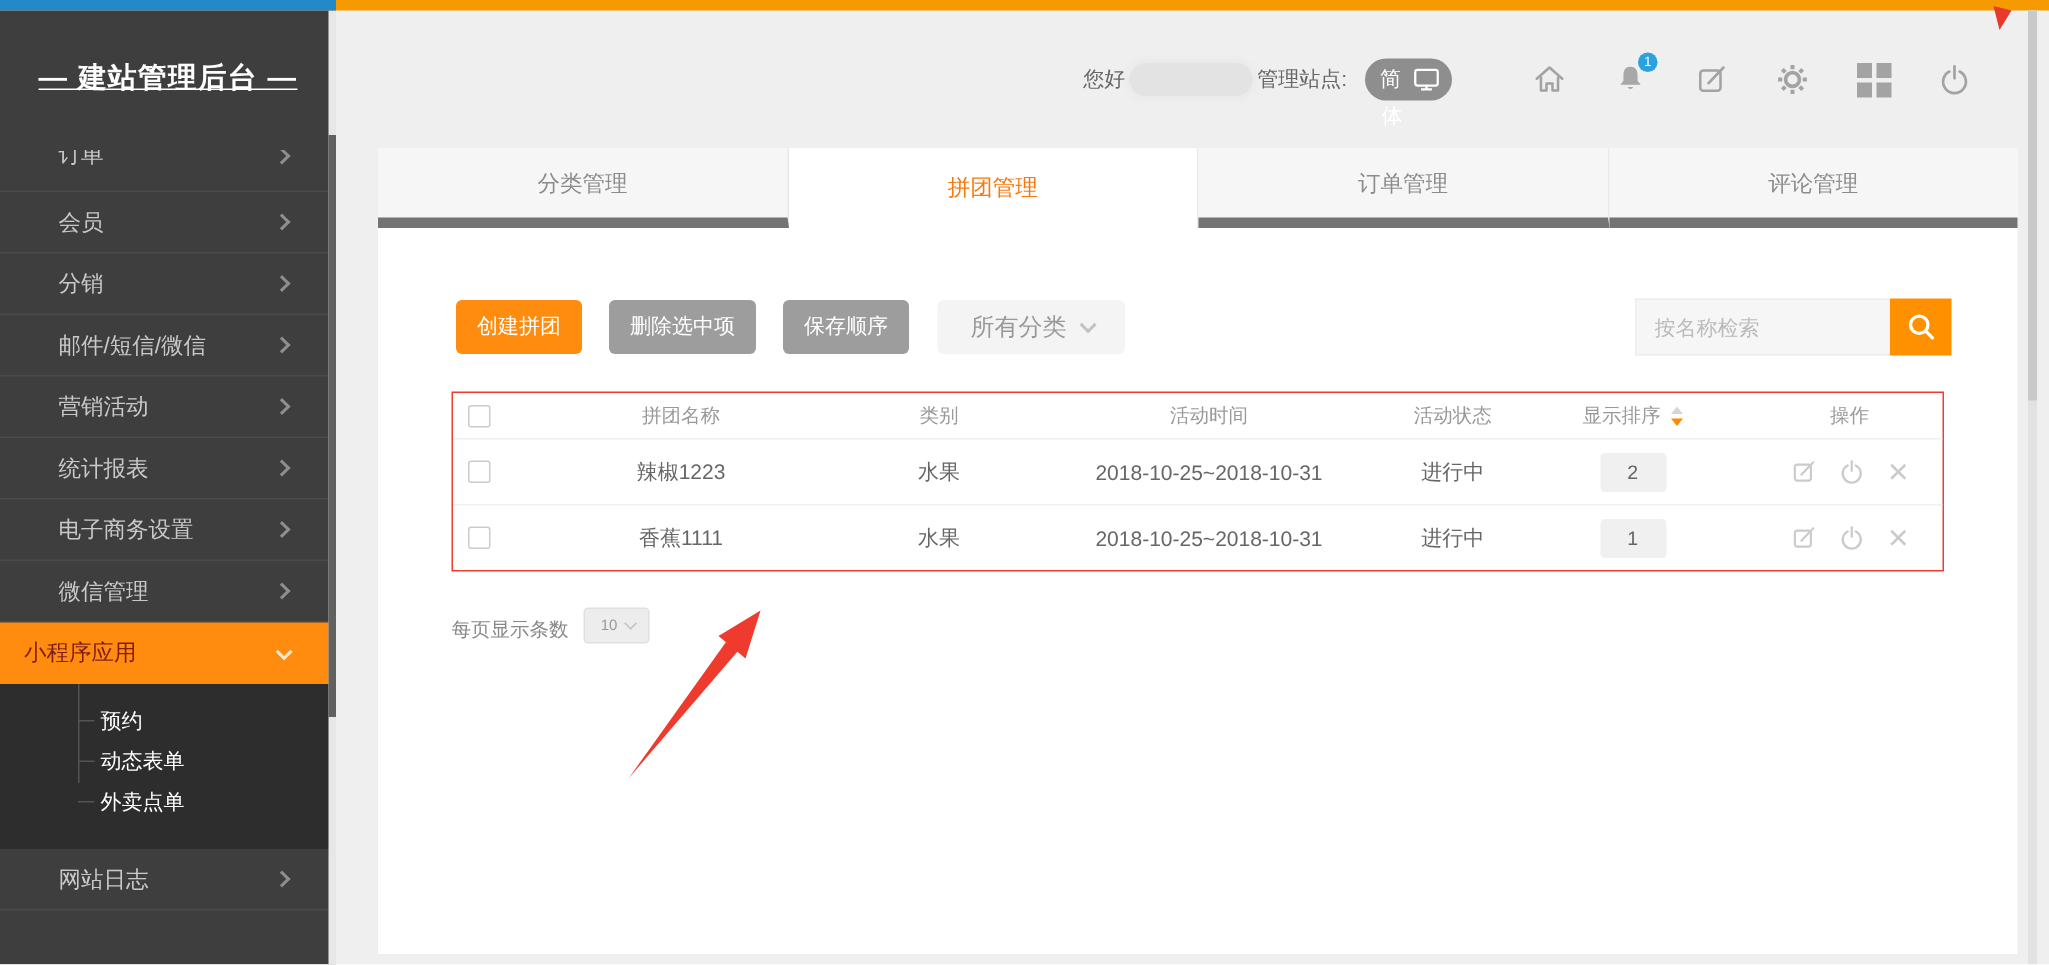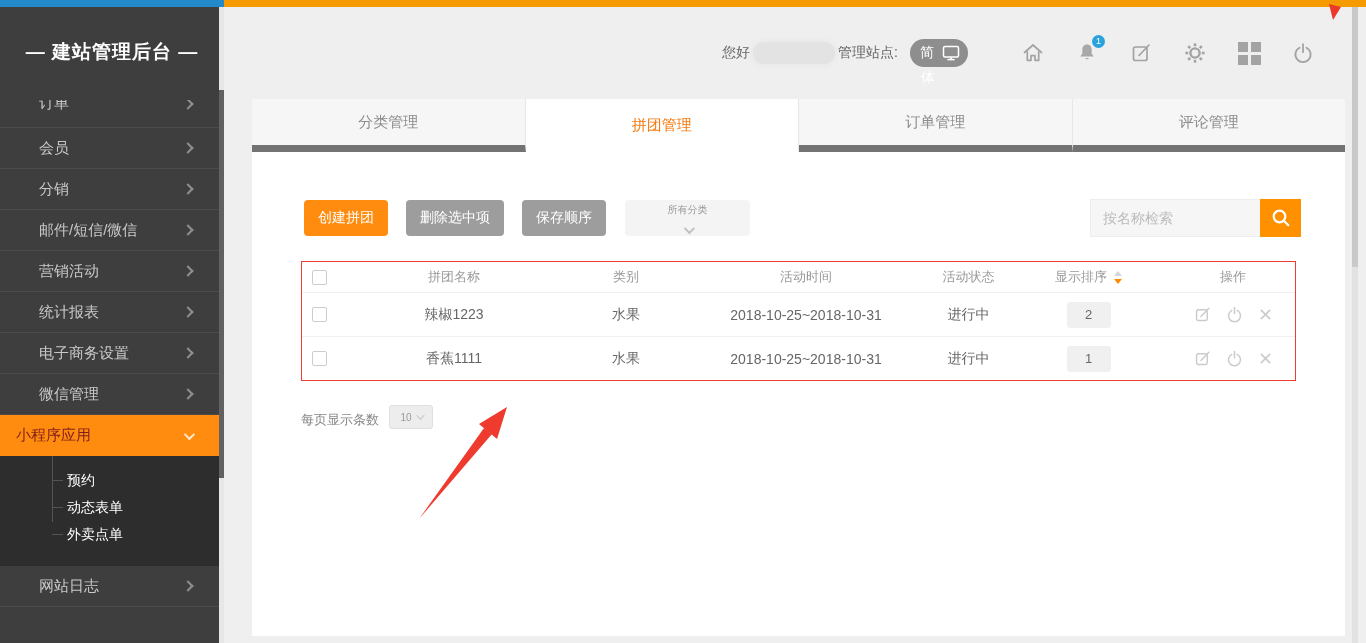--- a/index.html
+++ b/index.html
@@ -5,21 +5,21 @@
   * { margin:0; padding:0; box-sizing:border-box; }
   body { font-family:"Liberation Sans","DejaVu Sans",sans-serif; }
   .page { position:relative; width:1366px; height:643px; background:#efefef; overflow:hidden; }
 
   
   .accent-blue   { position:absolute; left:0; top:0; width:224px; height:7px; background:#2389c9; }
   .accent-orange { position:absolute; left:224px; top:0; right:0; height:7px; background:#f59a00; }
 
   
   .sidebar { position:absolute; left:0; top:7px; width:224px; height:636px; background:#3e3e3e; overflow:hidden; }
-  .brand { margin-top:32px; text-align:center; color:#fdfdfd; font-size:19px; font-weight:bold; letter-spacing:1px; }
+  .brand { margin-top:32px; text-align:center; color:#fdfdfd; font-size:19px; font-weight:bold; letter-spacing:1px;text-decoration:underline; }
   .menu { position:absolute; top:93px; left:0; right:0; }
   .mi { height:41px; display:flex; align-items:center; justify-content:space-between;
         padding:0 32px 0 39px; color:#c9c9c9; font-size:15px; border-bottom:1px solid #4b4b4b; cursor:pointer; }
   .mi.clipped { height:28px; overflow:hidden; }
   .mi.clipped .mi-inner { transform:translateY(-10px); display:flex; width:100%; justify-content:space-between; align-items:center; }
   .mi-inner { display:flex; width:100%; justify-content:space-between; align-items:center; }
   .chev { width:8px; height:8px; border-right:2px solid #8f8f8f; border-bottom:2px solid #8f8f8f;
           transform:rotate(-45deg); flex:none; }
   .mi.active { background:#ff8c0e; color:#7f1d1d; border-bottom:none;padding-left:16px; }
   .mi.active .chev { border-color:#ffe9cf; transform:rotate(45deg) translateY(-2px); }
@@ -55,21 +55,21 @@
          background:#f6f6f6; border-bottom:7px solid #737373; border-right:1px solid #e7e7e7; cursor:pointer; }
   .tab:last-child { border-right:none; }
   .tab.active { background:#fff; color:#f7790e; border-bottom:none; }
 
   .toolbar { position:absolute; left:52px; top:100px; right:44px; display:flex; align-items:center; }
   .btn { height:36px; border-radius:4px; color:#fff; font-size:14px; padding:0 14px;
          display:flex; align-items:center; border:none; cursor:pointer; }
   .btn.orange { background:#ff8c0e; }
   .btn.gray { background:#9d9d9d; margin-left:18px; }
   .filter { margin-left:19px; width:125px; height:36px; background:#f4f4f4; border-radius:4px; color:#999;
-            font-size:10px; display:flex; align-items:center; justify-content:center; gap:9px; cursor:pointer;flex-direction:column; }
+            font-size:16px; display:flex; align-items:center; justify-content:center; gap:9px; cursor:pointer; }
   .cdown { width:8px; height:8px; border-right:2px solid #c2c2c2; border-bottom:2px solid #c2c2c2;
            transform:rotate(45deg) translateY(-2px); }
   .search { margin-left:auto; display:flex; }
   .search input { width:170px; height:38px; background:#f6f6f6; border:1px solid #ededed; border-right:none;
                   padding:0 12px; font-size:14px; color:#666; outline:none; }
   .search input::placeholder { color:#bbb; }
   .search-btn { width:41px; height:38px; background:#ff9000; display:flex; align-items:center;
                 justify-content:center; border:none; cursor:pointer; }
 
   

